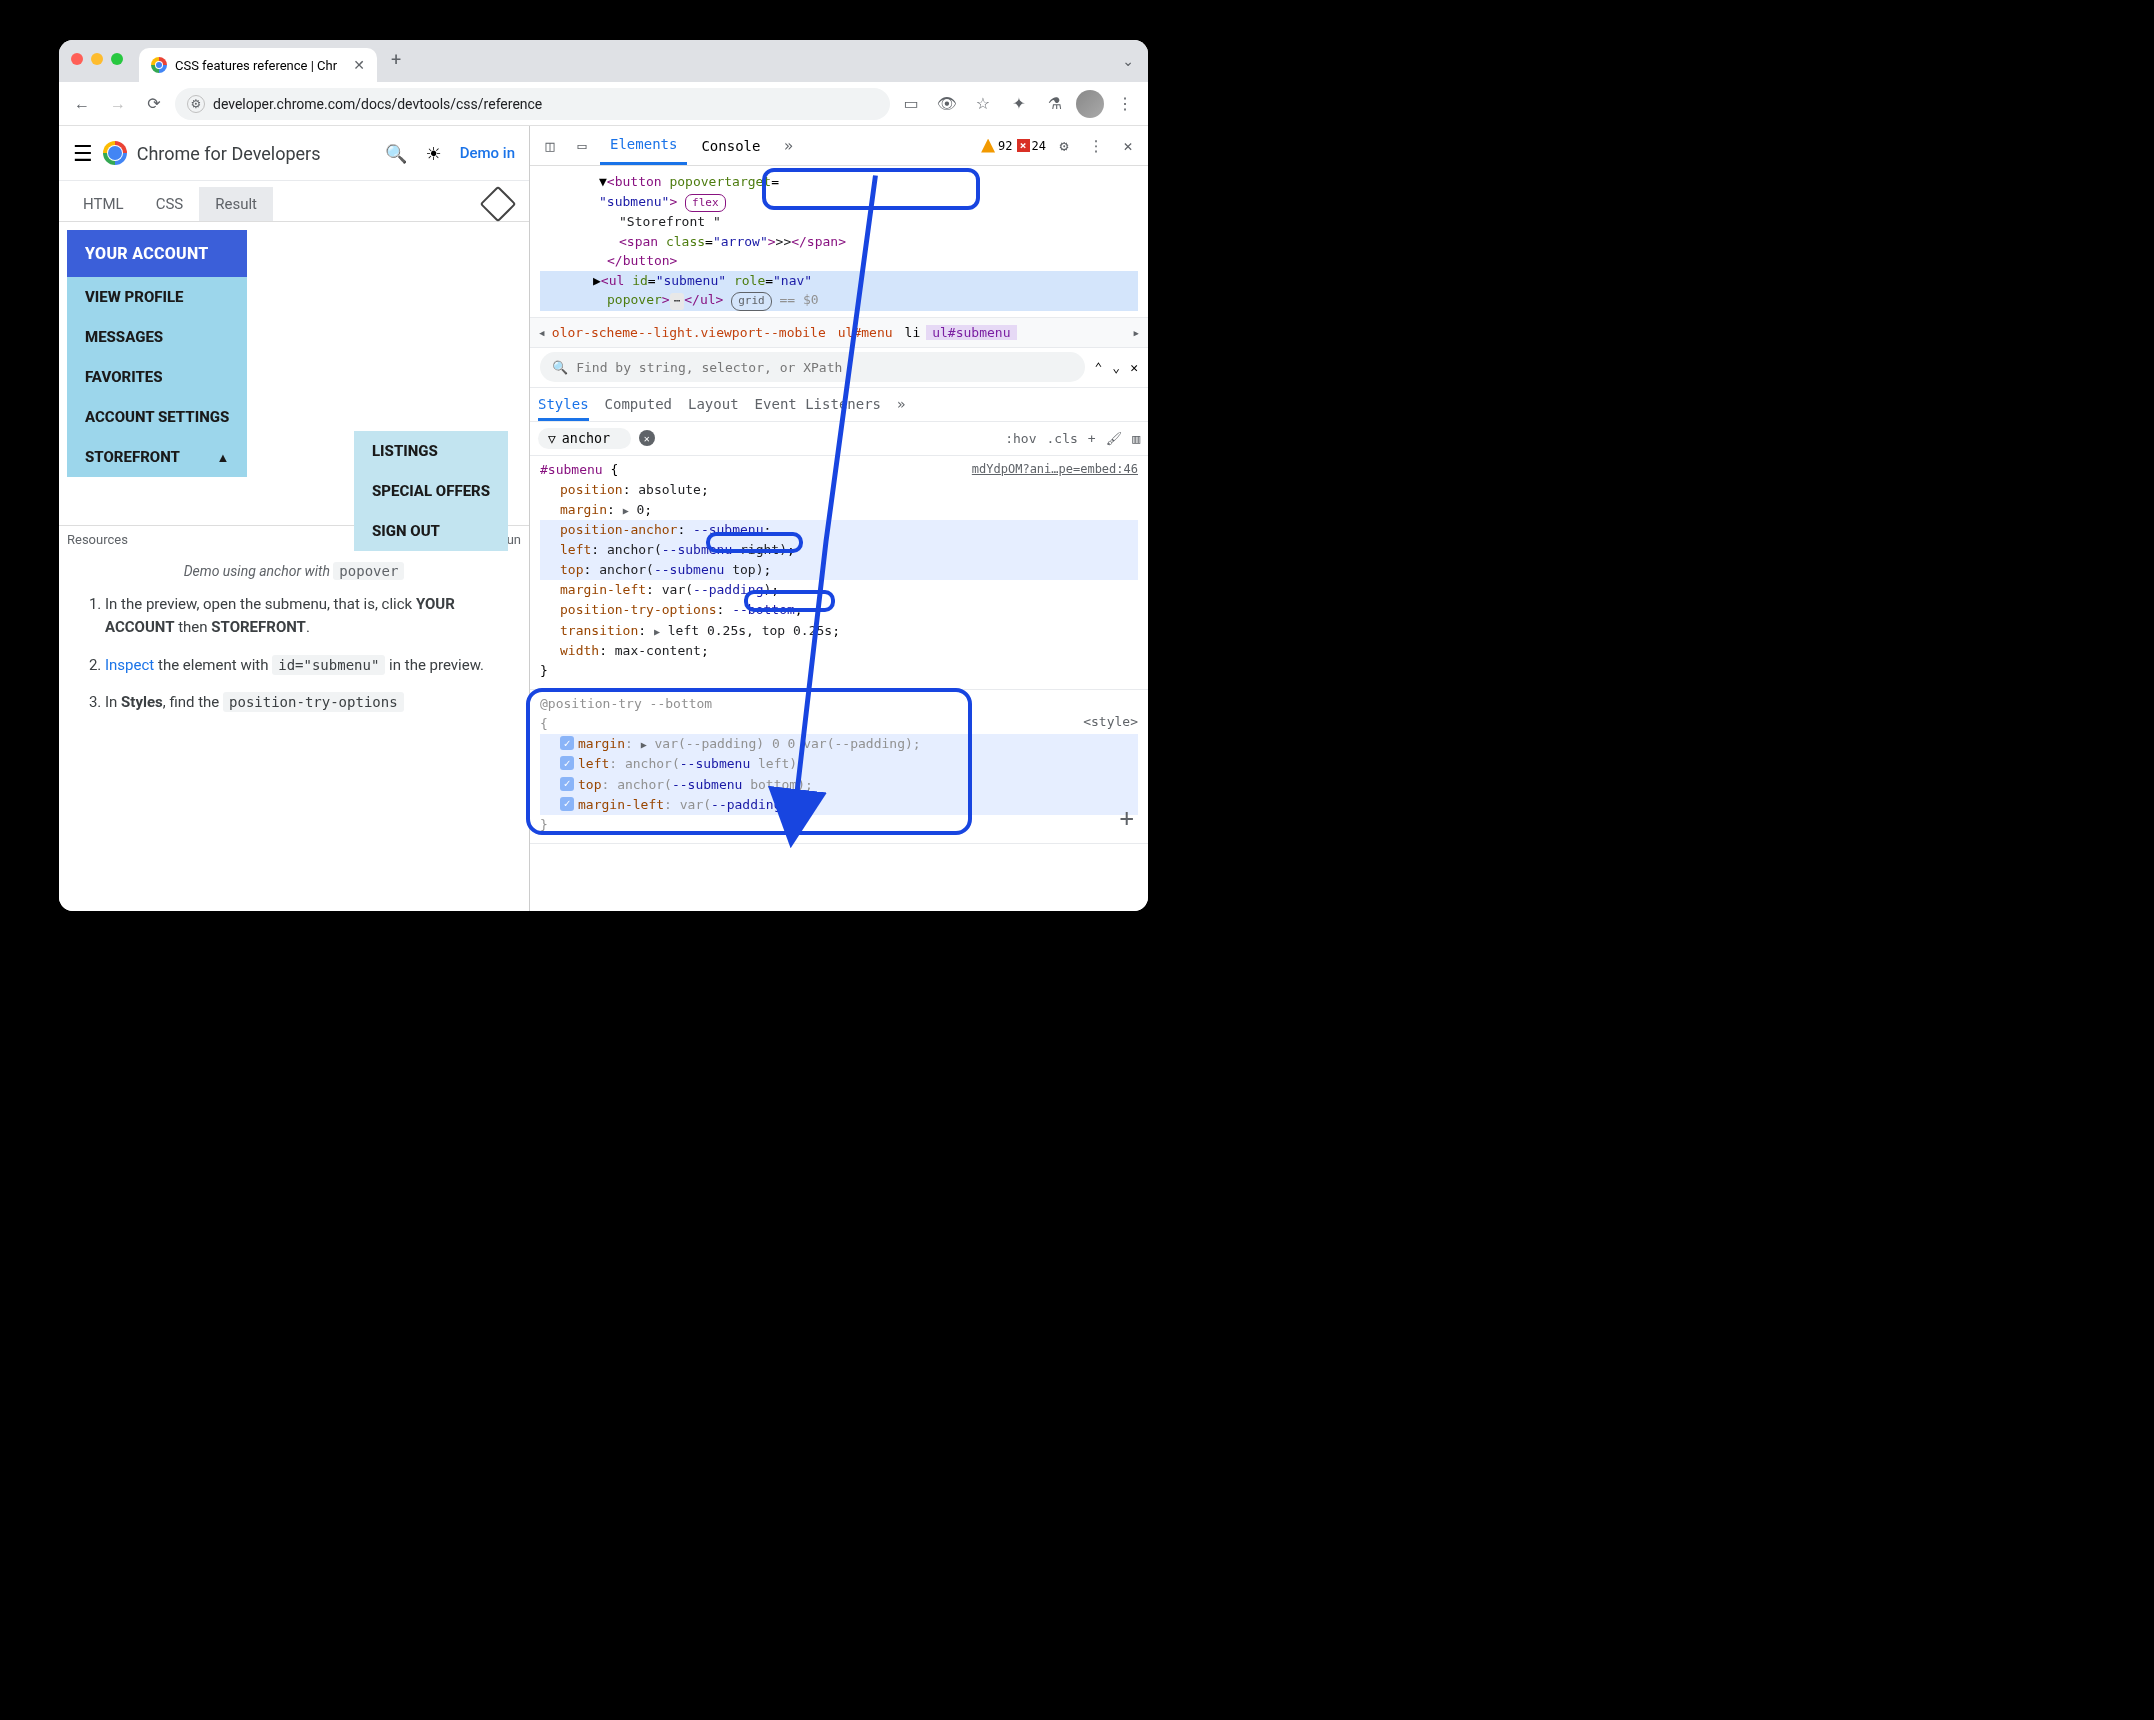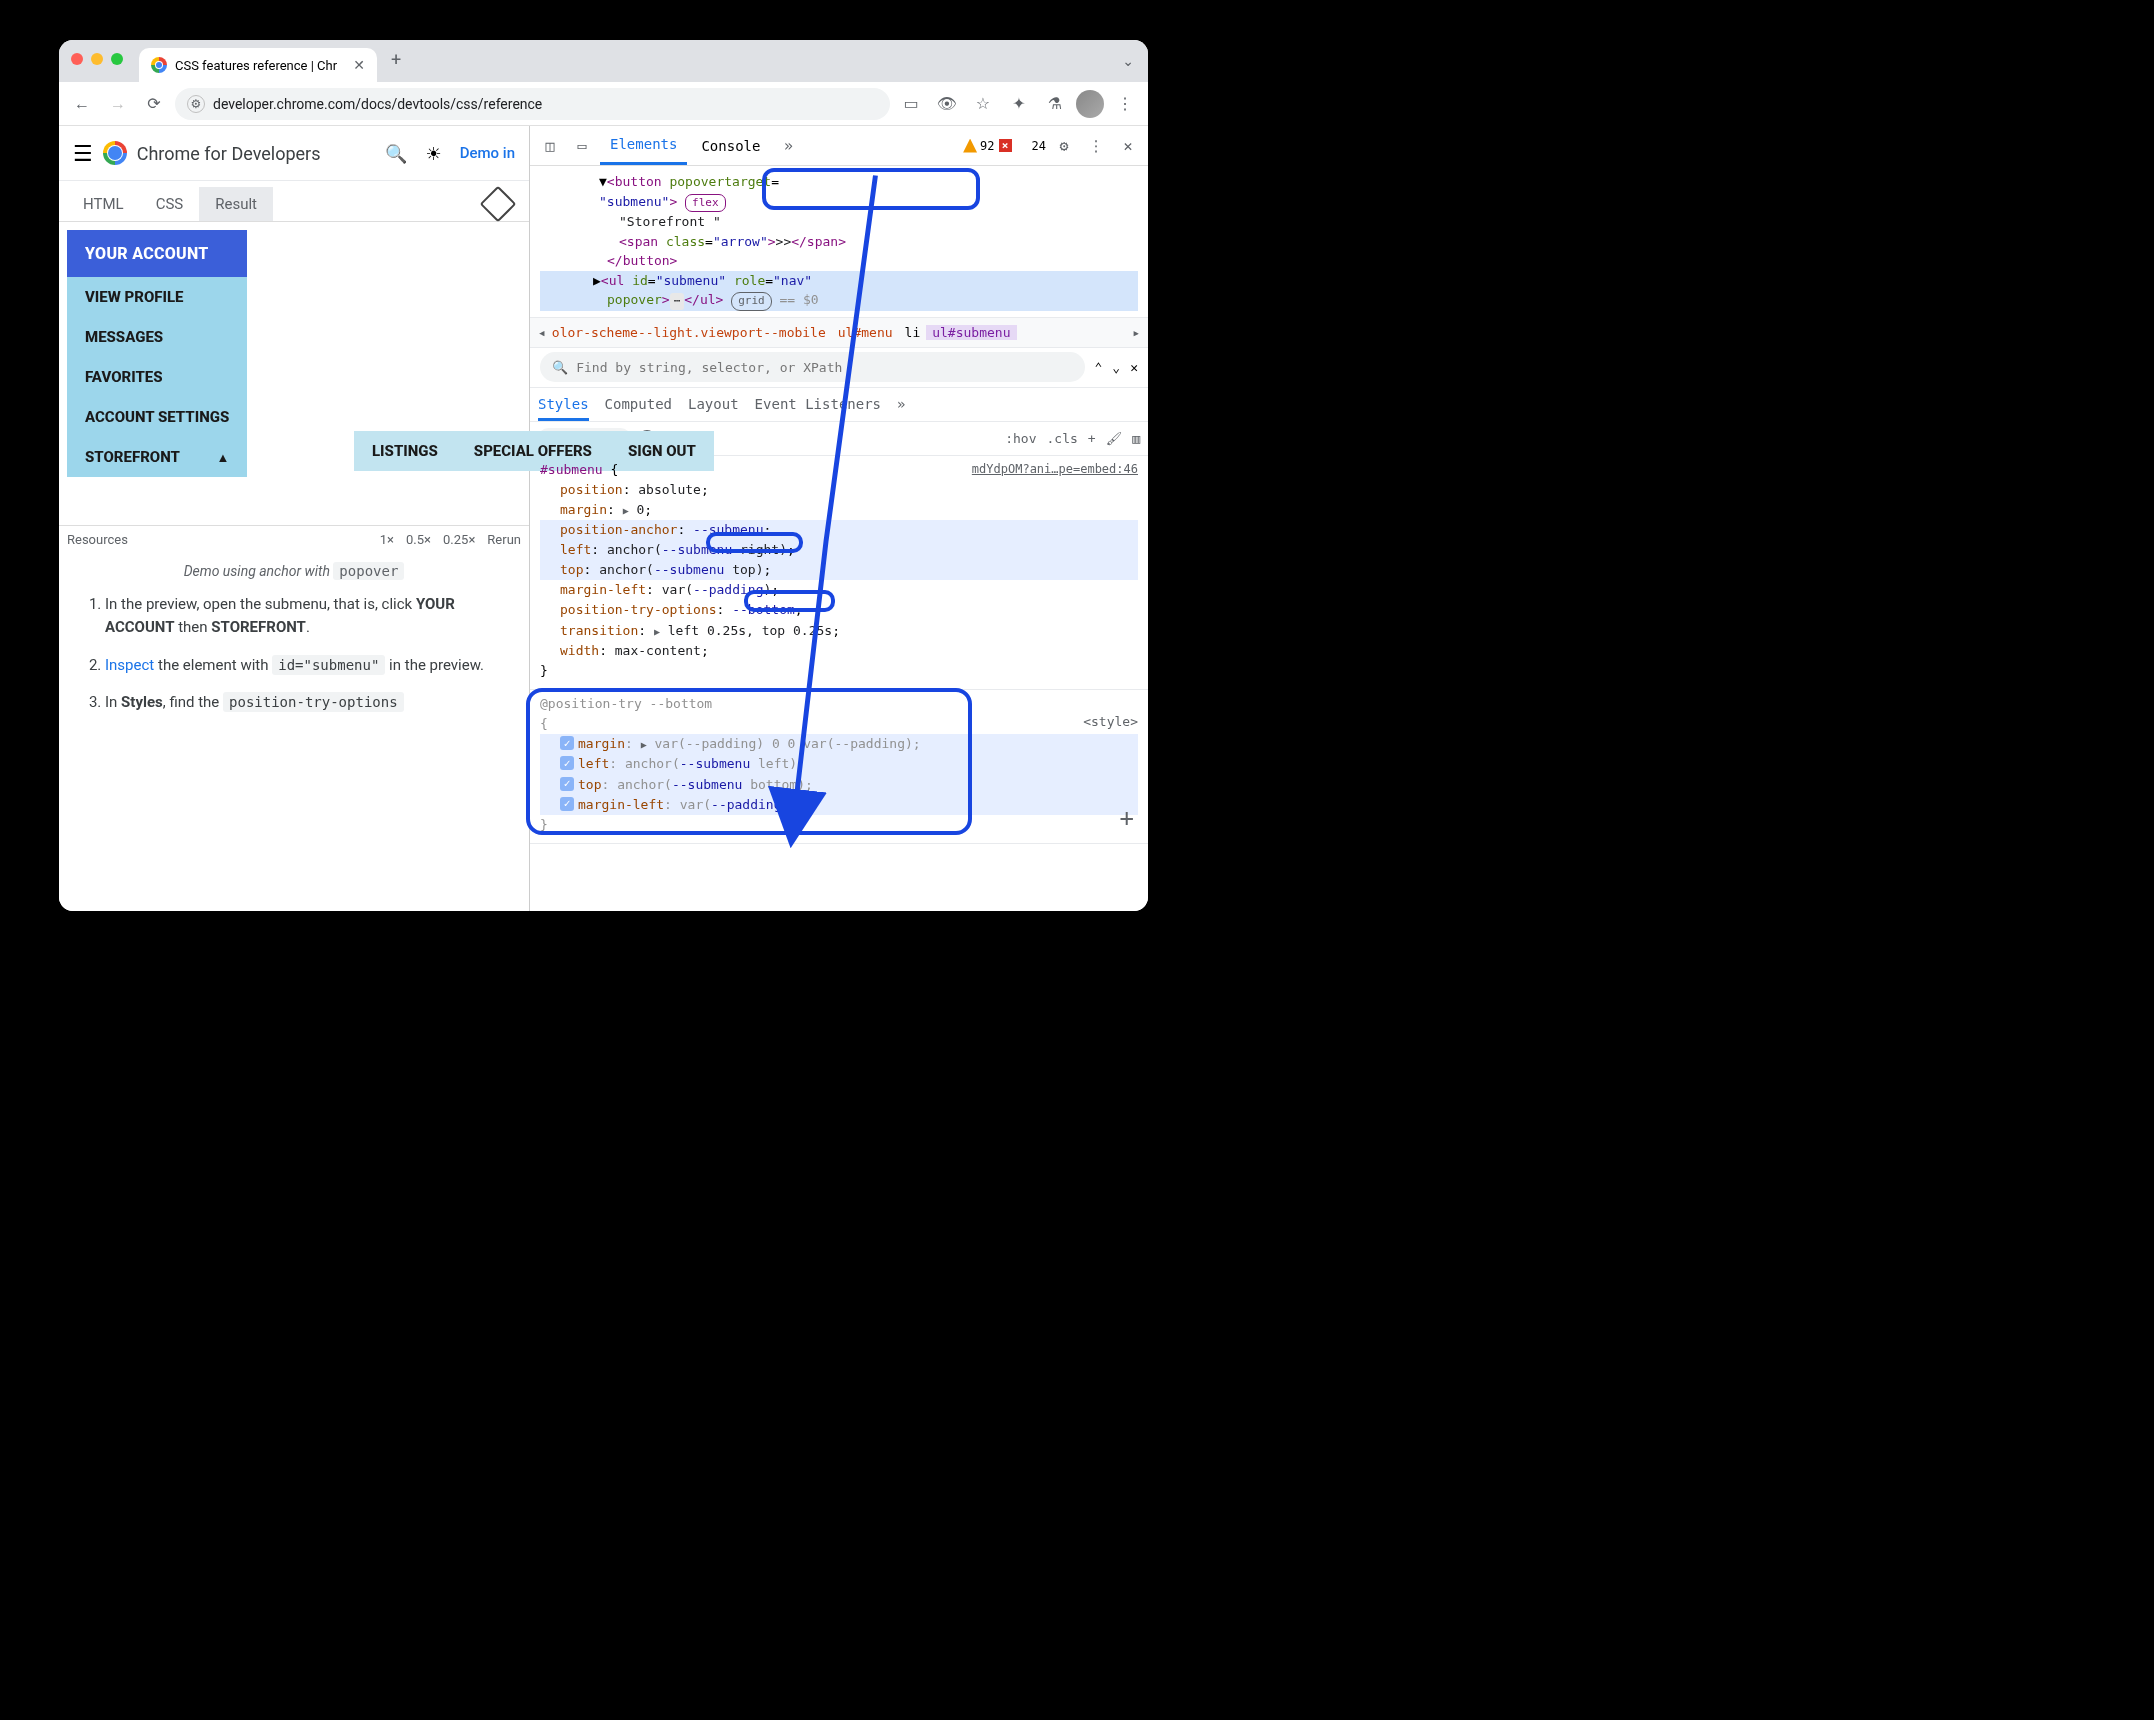--- a/index.html
+++ b/index.html
@@ -42,21 +42,21 @@
   .etab { padding: 8px 16px; font-size: 15px; color: #5f6368; }
   .etab.active { background: #e8eaed; }
   .codepen-logo { margin-left: auto; width: 26px; height: 26px; border: 2px solid #444; transform: rotate(45deg); border-radius: 3px; margin-right: 10px; position: relative; }
   
   .preview { padding: 8px; }
   .menu-stack { display: inline-flex; flex-direction: column; }
   .account-btn { background: #3b5fd9; color: #fff; font-weight: 800; font-size: 16px; padding: 14px 18px; letter-spacing: 0.3px; }
   .menu-list { background: #9cd6eb; display: flex; flex-direction: column; }
   .menu-item { padding: 11px 18px; font-weight: 800; font-size: 15px; color: #1a1a1a; display:flex;justify-content:space-between;align-items:center;}
   .menu-item .arrow { font-size:13px;}
-  .submenu { position: absolute; left: 295px; top: 305px; background: #c2e4f0; display:flex;}
+  .submenu { position: absolute; left: 295px; top: 305px; background: #c2e4f0; display:flex;flex-direction:column; }
   .submenu .menu-item { padding: 11px 18px; font-weight:800; font-size:15px; }
   
   .embed-footer { display: flex; padding: 6px 8px; border-top: 1px solid #ddd; font-size:13px;color:#5f6368;align-items:center;gap:12px; margin-top: 40px;}
   .embed-footer .ef-right { margin-left: auto; display:flex;gap:12px;}
   
   .caption { text-align: center; font-style: italic; font-size: 14px; color: #5f6368; margin: 10px 0 14px; }
   .caption code { font-family: ui-monospace,Menlo,monospace; background: #f1f3f4; padding: 1px 6px; border-radius: 3px; font-style: normal; }
   
   .steps { padding: 0 28px; font-size: 15px; color: #3c4043; }
   .steps ol { padding-left: 18px; }
@@ -66,21 +66,21 @@
   .steps code { font-family: ui-monospace,Menlo,monospace; background: #f1f3f4; padding: 2px 6px; border-radius: 3px; font-size: 14px; }
   
   
   .devtools { flex: 1; border-left: 1px solid #ccc; display: flex; flex-direction: column; font-family: ui-monospace,Menlo,Consolas,monospace; font-size: 13px; background: #fff; }
   .dt-top { height: 40px; display: flex; align-items: center; padding: 0 6px; border-bottom: 1px solid #ddd; gap: 4px; }
   .dt-iconbtn { width: 28px; height: 28px; display:flex;align-items:center;justify-content:center;color:#5f6368;font-size:15px;}
   .dt-tab { padding: 0 10px; font-size: 14px; height: 100%; display:flex;align-items:center; }
   .dt-tab.active { color: #1a73e8; border-bottom: 3px solid #1a73e8; }
   .warn-badge { display:flex;align-items:flex-end;gap:3px;font-size:12px;}
   .warn-badge .wicon{width:14px;height:14px;background:#f29900;clip-path:polygon(50% 0,100% 100%,0 100%);display:inline-block;}
-  .err-badge { display:flex;align-items:center;gap:20px;font-size:12px;}
+  .err-badge { display:flex;align-items:center;gap:2px;font-size:12px;}
   .err-badge .eicon{width:13px;height:13px;background:#d93025;display:inline-block;position:relative;}
   .err-badge .eicon::after{content:"×";color:#fff;position:absolute;inset:0;display:flex;align-items:center;justify-content:center;font-size:11px;font-weight:bold;}
   
   .dom-tree { padding: 6px 10px; border-bottom: 1px solid #e8eaed; overflow-x:auto; white-space: nowrap; position:relative; }
   .dom-line { padding-left: 59px; line-height: 1.5; }
   .dom-line.hl { background: #d4e5fb; }
   .tag { color: #881280; }
   .attr { color: #4d7c0f; }
   .aval { color: #1a1aa6; }
   .badge-flex { display:inline-block;border:1px solid #881280;color:#881280;border-radius:7px;padding:0 6px;font-size:11px;}

